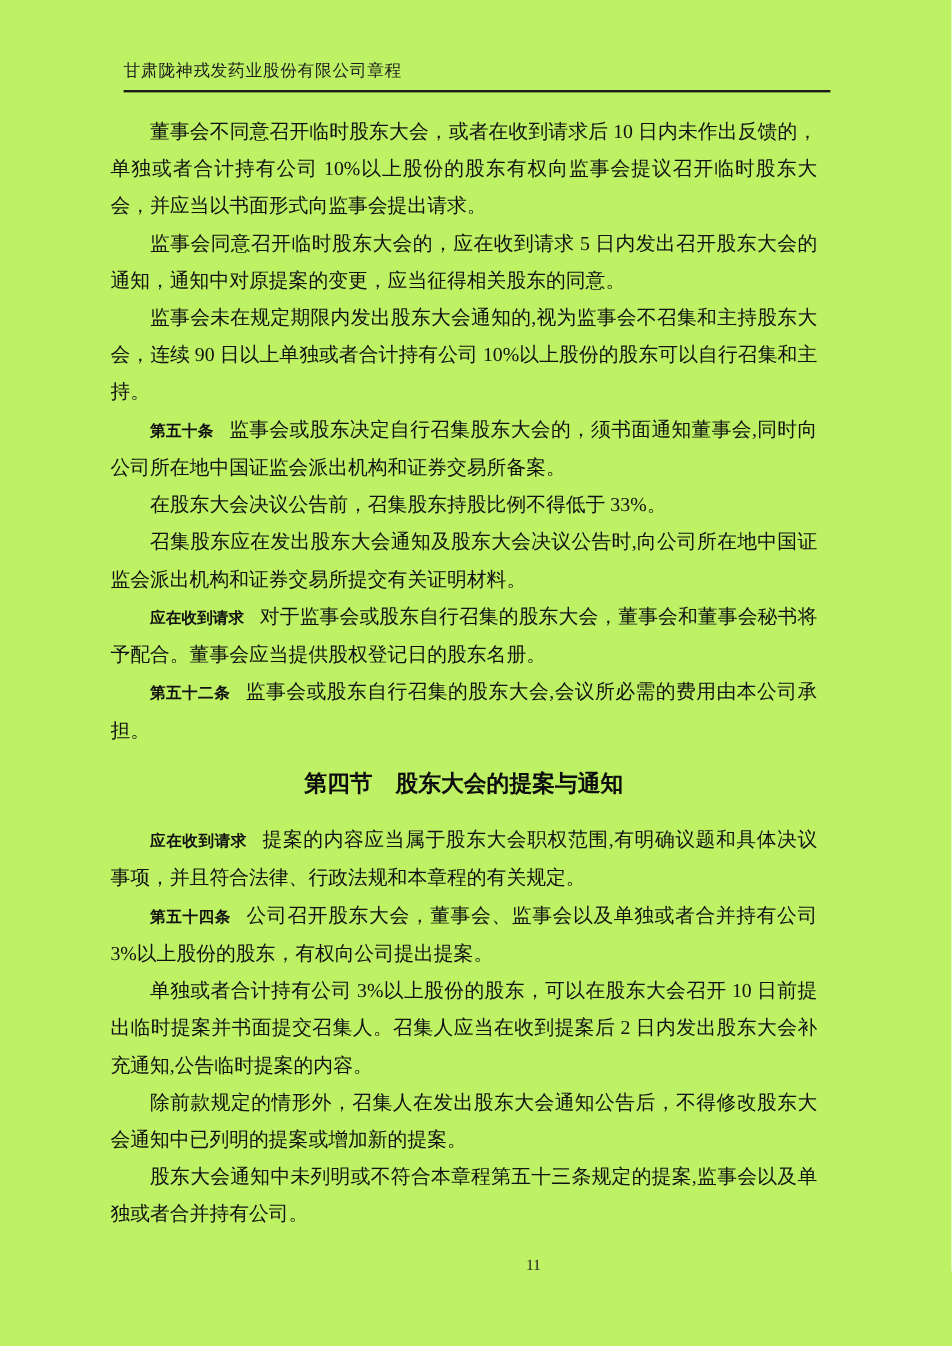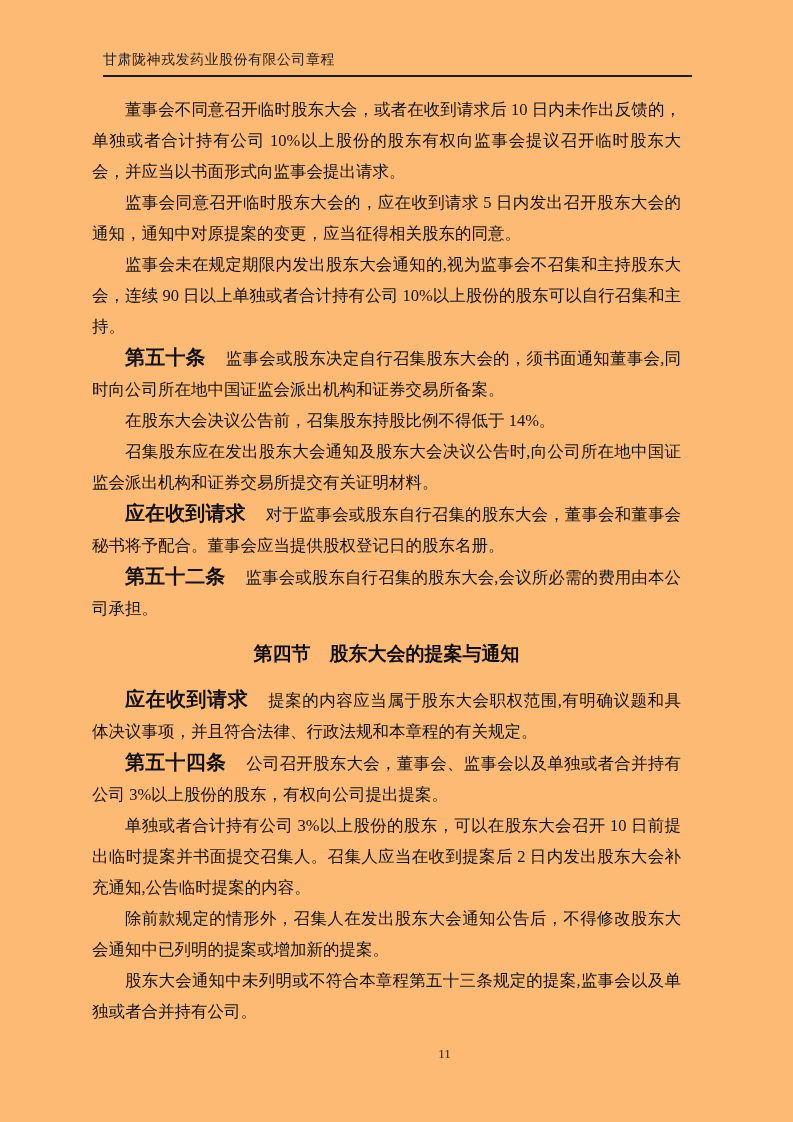--- a/index.html
+++ b/index.html
@@ -11,21 +11,21 @@
     width: 793px;
     height: 1122px;
     overflow: hidden;
     position: relative;
     font-family: "Liberation Serif", "DejaVu Serif", serif;
     color: #161616;
   }
   .page {
     position: absolute;
     inset: 0;
-    background: #fdba74;
+    background: #bef264;
   }
   .doc-header {
     position: absolute;
     left: 103px;
     width: 589px;
     top: 50px;
     font-size: 14px;
     line-height: 20px;
     letter-spacing: 0.5px;
     color: #1d1d1d;
@@ -44,21 +44,21 @@
     line-height: 31px;
     text-align: justify;
     text-indent: 2em;
     word-break: break-all;
     color: #111111;
   }
   .article-head {
     font-weight: bold;
     margin-right: 1em;
     font-family: Liberation Serif, serif;
-    font-size: 20px;
+    font-size: 13px;
   }
   .section-heading {
     margin: 14px 0 15px 0;
     font-size: 19px;
     line-height: 31px;
     font-weight: bold;
     text-align: center;
     text-indent: 0;
     color: #0d0d0d;
     font-family: "Liberation Sans", "DejaVu Sans", sans-serif;
@@ -81,21 +81,21 @@
 
   <div class="doc-header">
     <span>甘肃陇神戎发药业股份有限公司章程</span>
   </div>
 
   <div class="doc-body">
       <p class="para">董事会不同意召开临时股东大会，或者在收到请求后 10 日内未作出反馈的，单独或者合计持有公司 10%以上股份的股东有权向监事会提议召开临时股东大会，并应当以书面形式向监事会提出请求。</p>
       <p class="para">监事会同意召开临时股东大会的，应在收到请求 5 日内发出召开股东大会的通知，通知中对原提案的变更，应当征得相关股东的同意。</p>
       <p class="para">监事会未在规定期限内发出股东大会通知的,视为监事会不召集和主持股东大会，连续 90 日以上单独或者合计持有公司 10%以上股份的股东可以自行召集和主持。</p>
       <p class="para"><b class="article-head">第五十条</b>监事会或股东决定自行召集股东大会的，须书面通知董事会,同时向公司所在地中国证监会派出机构和证券交易所备案。</p>
-      <p class="para">在股东大会决议公告前，召集股东持股比例不得低于 14%。</p>
+      <p class="para">在股东大会决议公告前，召集股东持股比例不得低于 33%。</p>
       <p class="para">召集股东应在发出股东大会通知及股东大会决议公告时,向公司所在地中国证监会派出机构和证券交易所提交有关证明材料。</p>
       <p class="para"><b class="article-head">应在收到请求</b>对于监事会或股东自行召集的股东大会，董事会和董事会秘书将予配合。董事会应当提供股权登记日的股东名册。</p>
       <p class="para"><b class="article-head">第五十二条</b>监事会或股东自行召集的股东大会,会议所必需的费用由本公司承担。</p>
       <p class="section-heading">第四节　股东大会的提案与通知</p>
       <p class="para"><b class="article-head">应在收到请求</b>提案的内容应当属于股东大会职权范围,有明确议题和具体决议事项，并且符合法律、行政法规和本章程的有关规定。</p>
       <p class="para"><b class="article-head">第五十四条</b>公司召开股东大会，董事会、监事会以及单独或者合并持有公司 3%以上股份的股东，有权向公司提出提案。</p>
       <p class="para">单独或者合计持有公司 3%以上股份的股东，可以在股东大会召开 10 日前提出临时提案并书面提交召集人。召集人应当在收到提案后 2 日内发出股东大会补充通知,公告临时提案的内容。</p>
       <p class="para">除前款规定的情形外，召集人在发出股东大会通知公告后，不得修改股东大会通知中已列明的提案或增加新的提案。</p>
       <p class="para">股东大会通知中未列明或不符合本章程第五十三条规定的提案,监事会以及单独或者合并持有公司。</p>
     </div>

